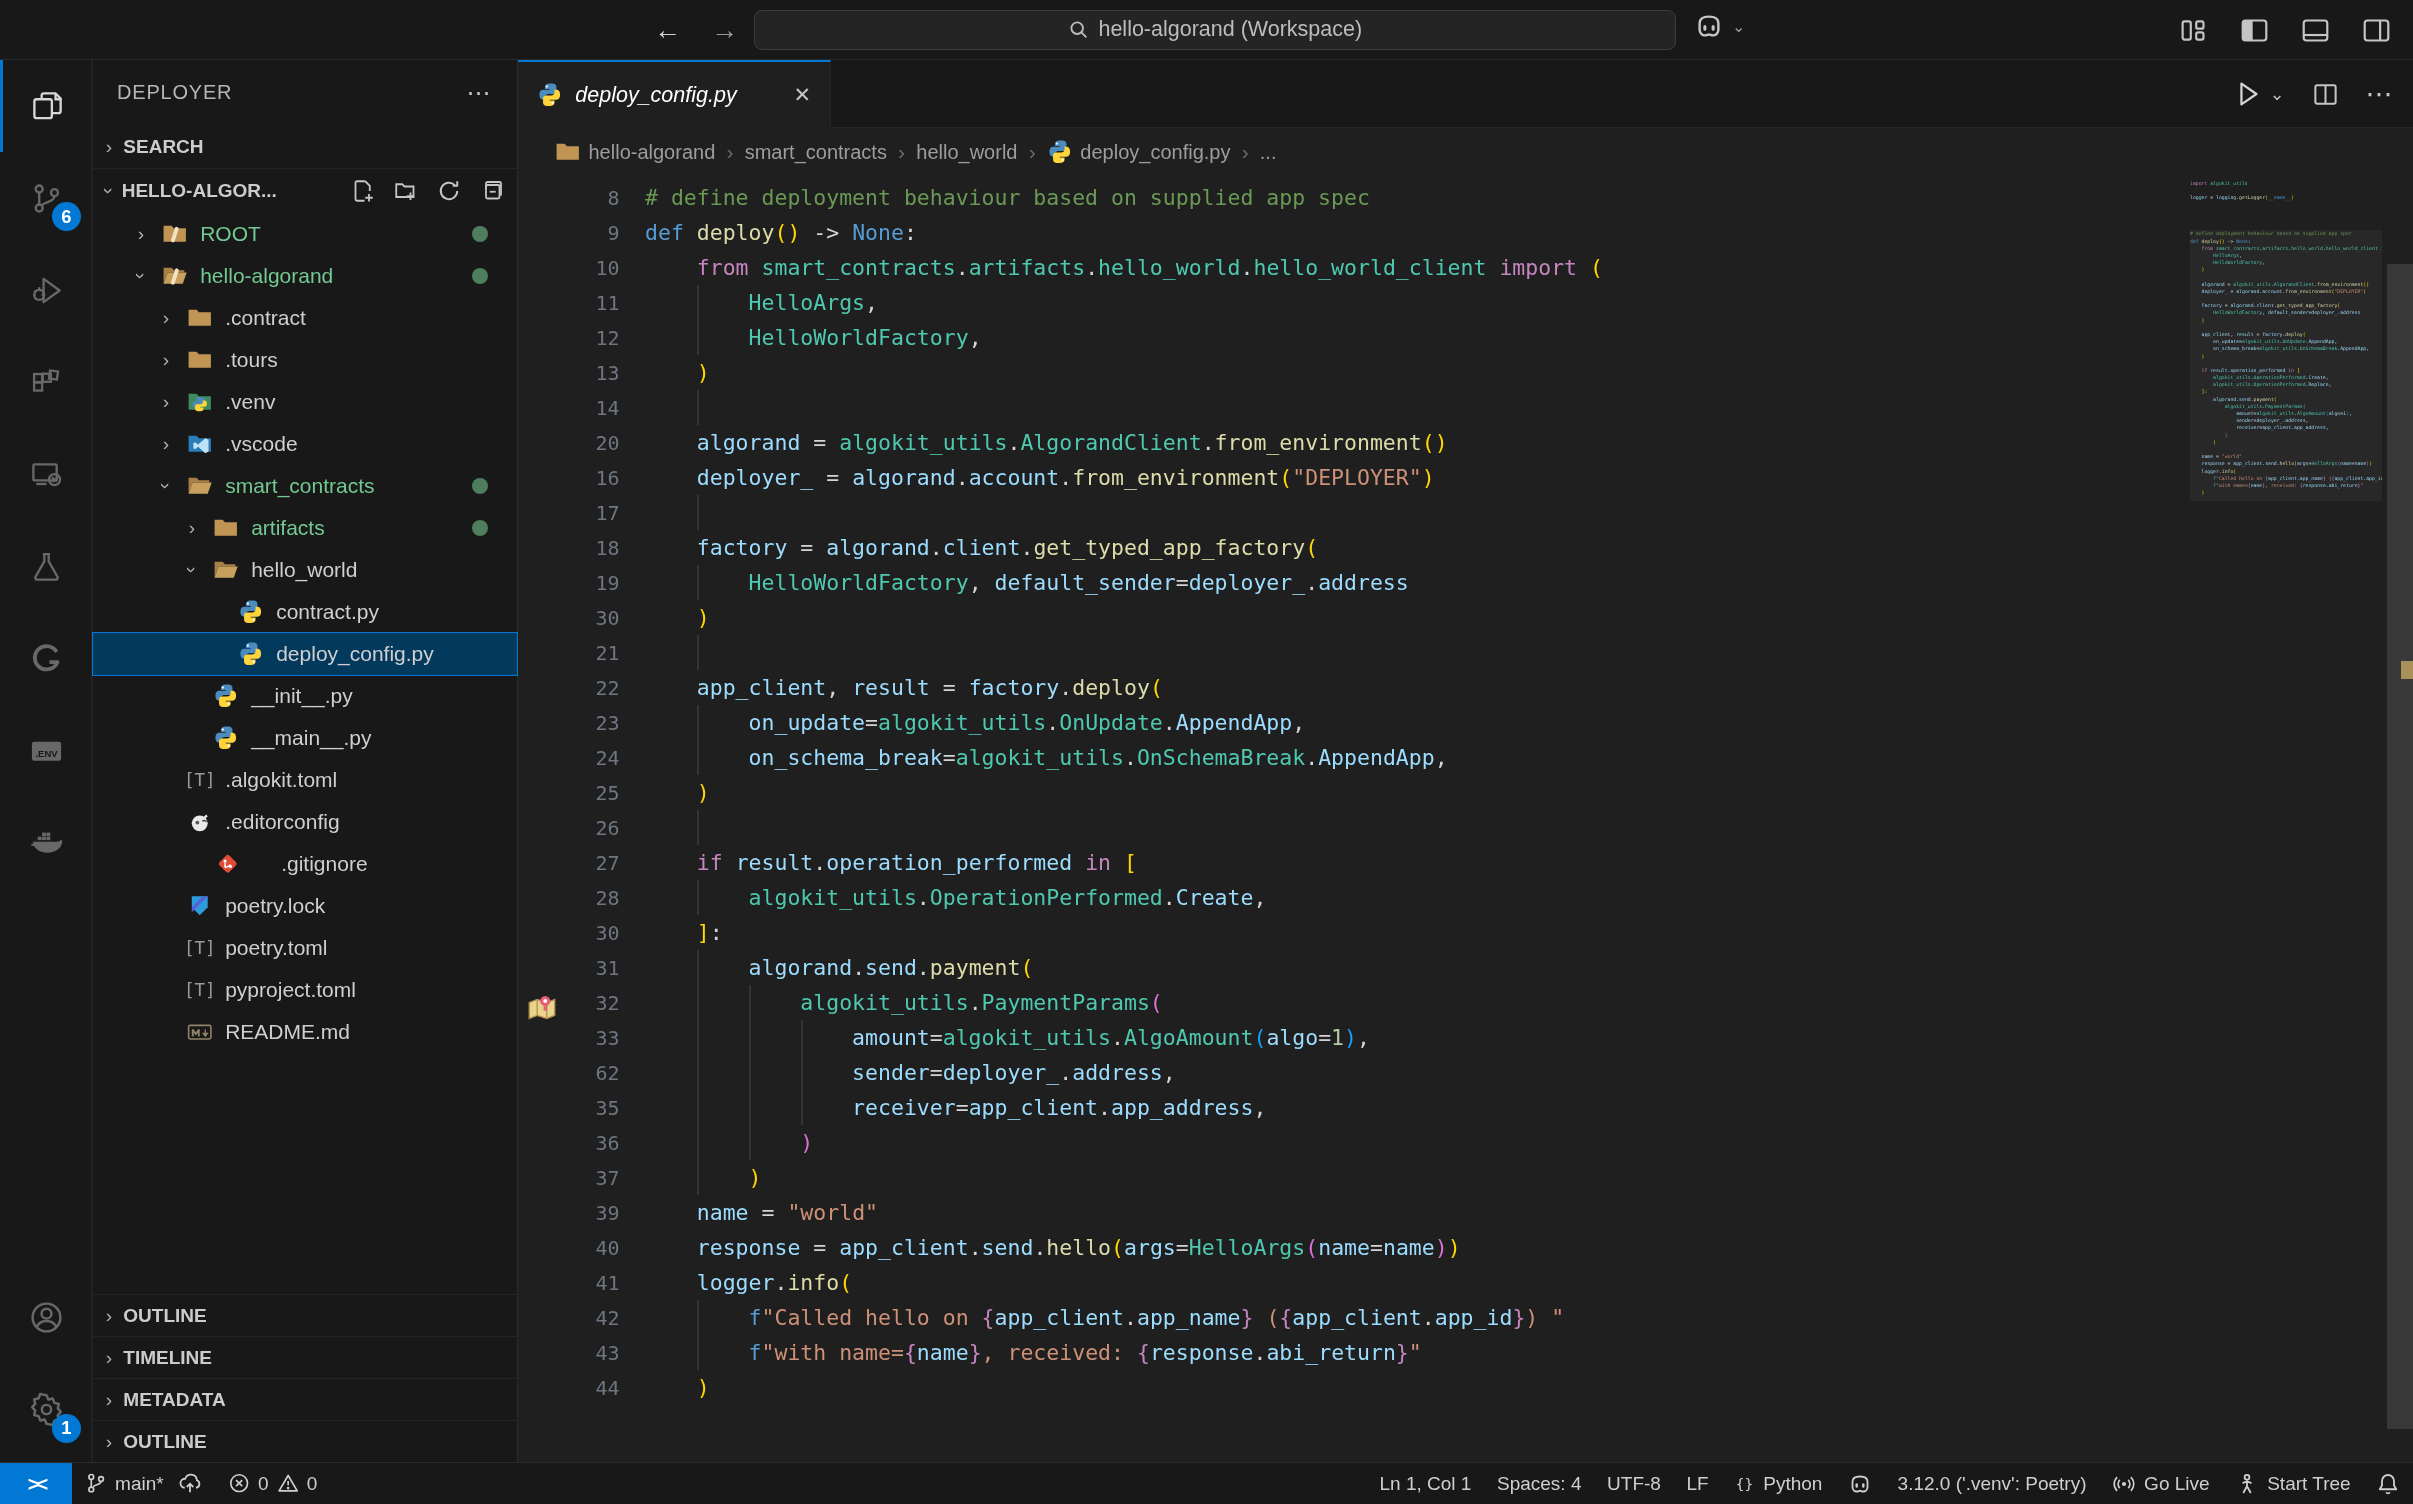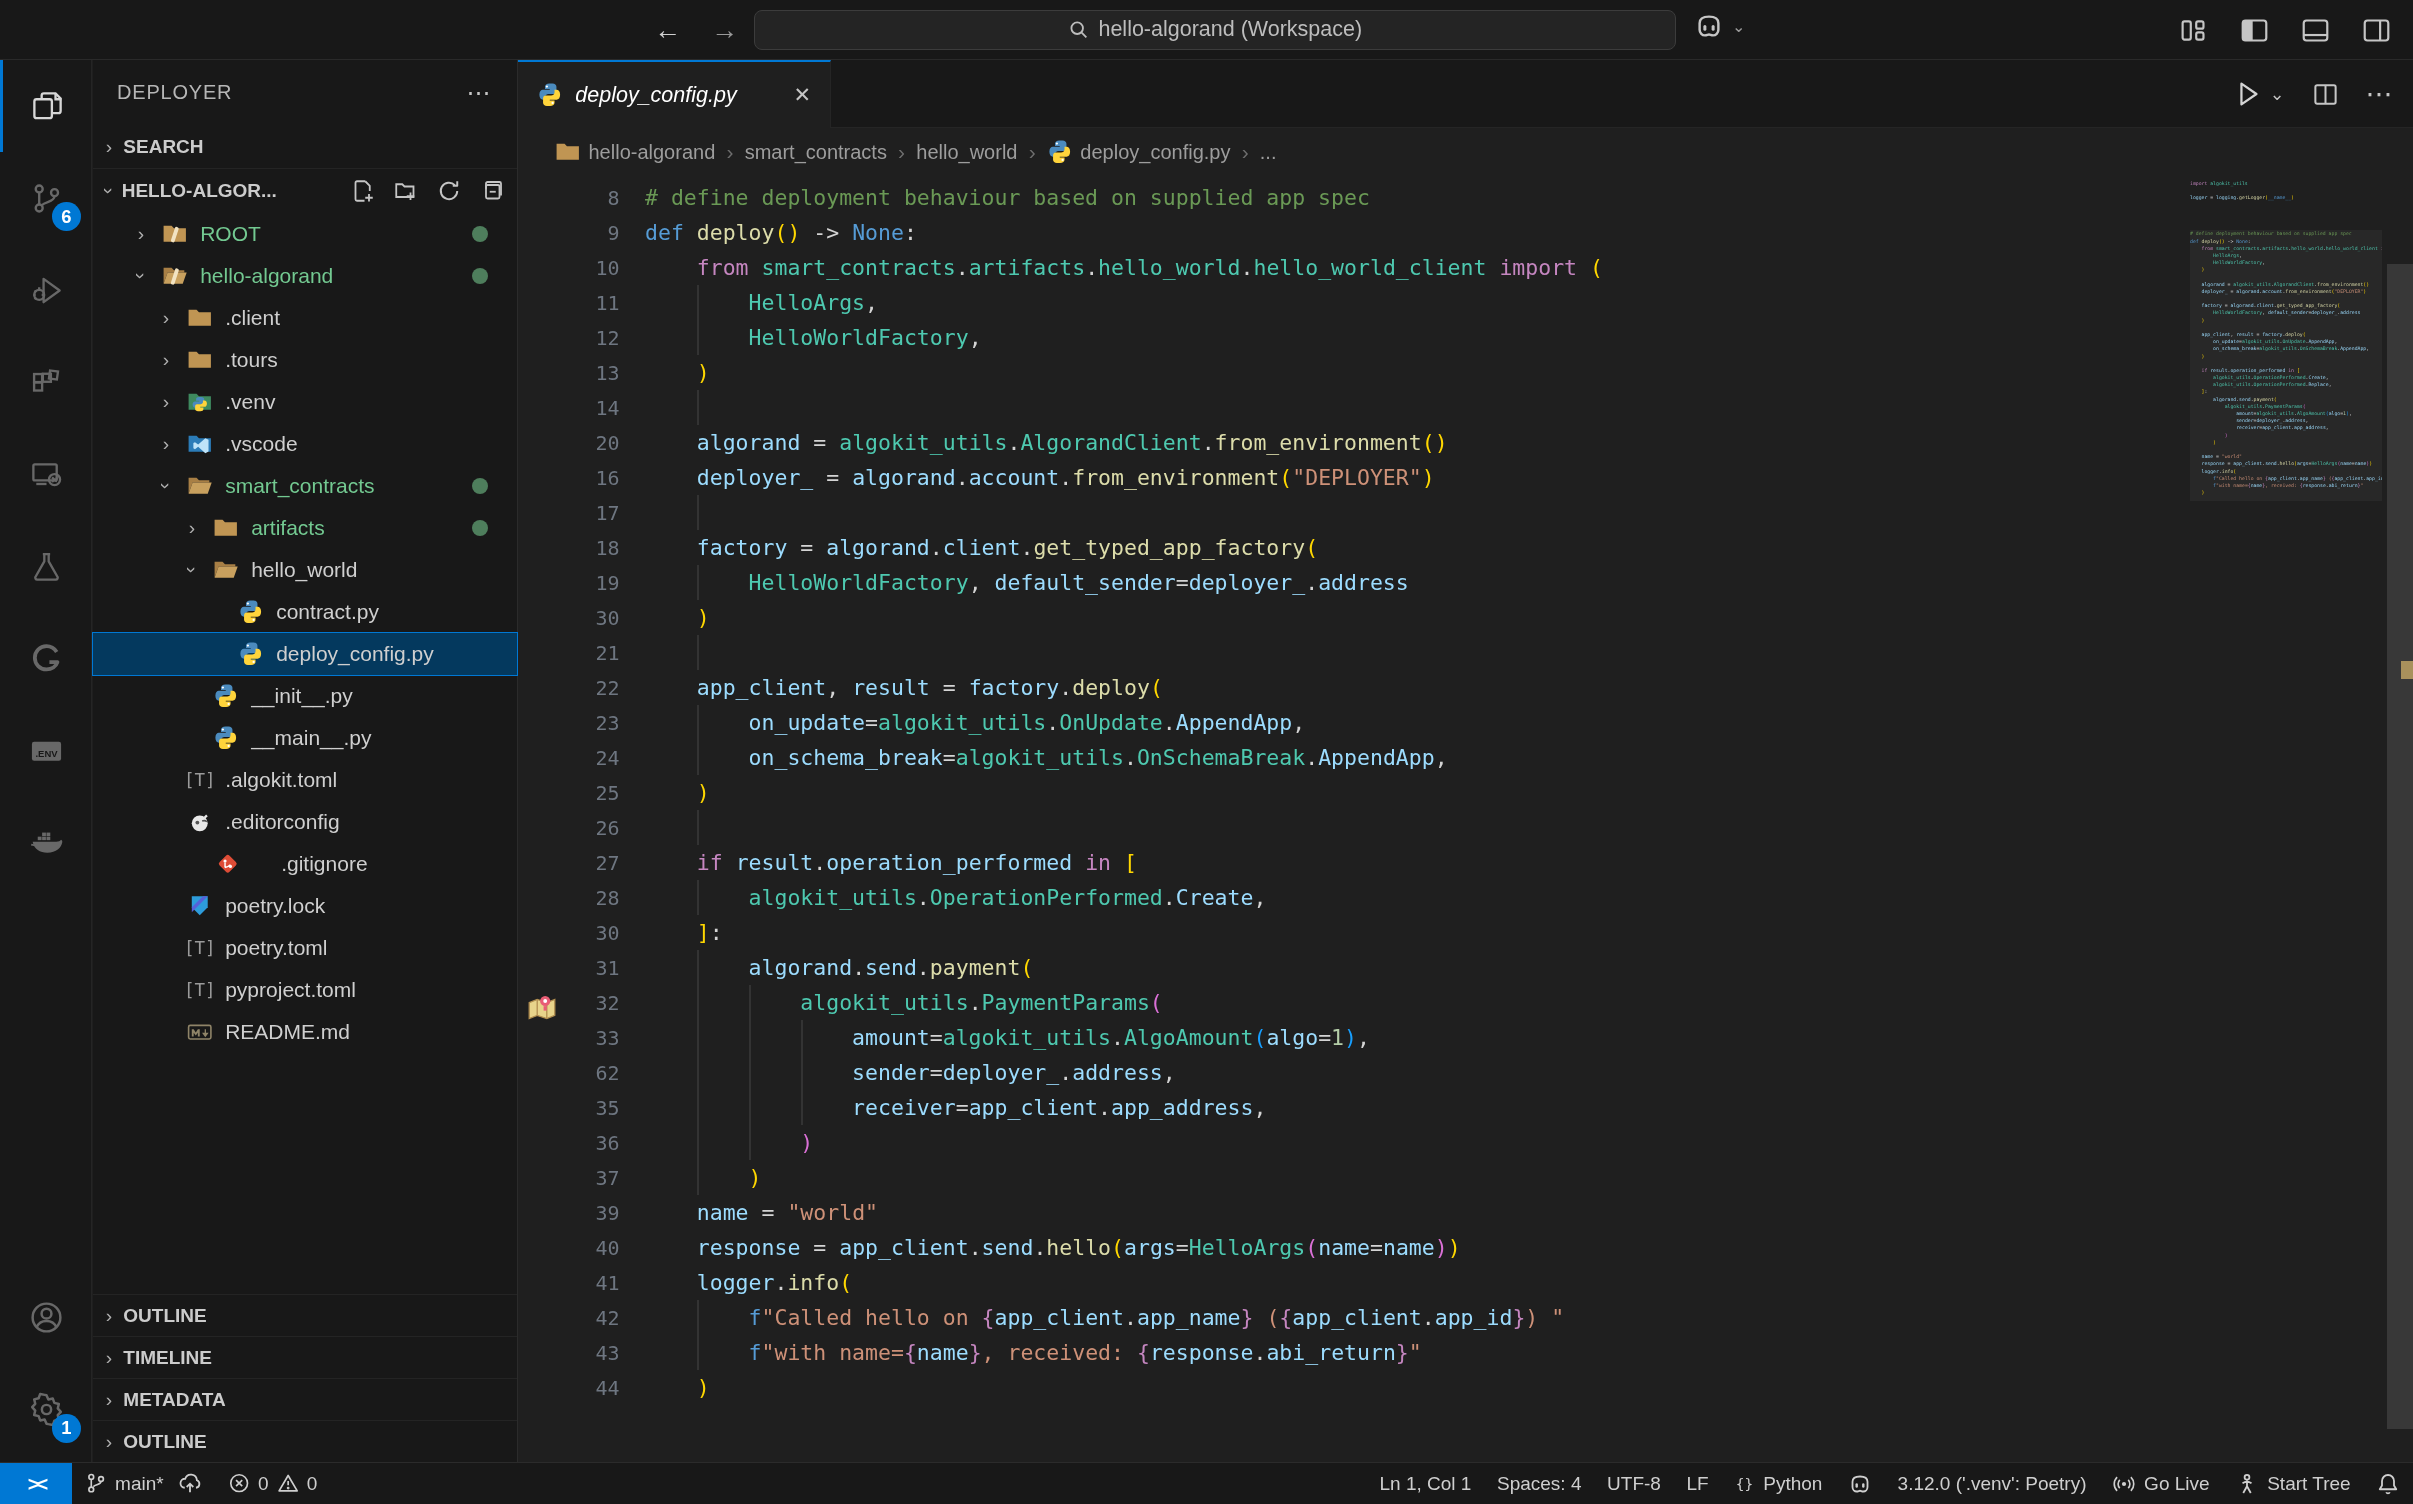--- a/index.html
+++ b/index.html
@@ -324,21 +324,21 @@
           <span class="lbl green">hello-algorand</span>
           <span class="gitdot"></span>
         </div>
         <div class="tree-row" style="padding-left: 54px;">
           <span class="chev">›</span>
           <span class="ticon">
             <svg width="25.5" height="25.5" viewBox="0 0 16 16">
               <path d="M1 3h5l1.5 1.5H15a0 0 0 0 1 0 0V13H1z" fill="#C09553"></path>
             </svg>
           </span>
-          <span class="lbl">.client</span>
+          <span class="lbl">.contract</span>
         </div>
         <div class="tree-row" style="padding-left: 54px;">
           <span class="chev">›</span>
           <span class="ticon">
             <svg width="25.5" height="25.5" viewBox="0 0 16 16">
               <path d="M1 3h5l1.5 1.5H15a0 0 0 0 1 0 0V13H1z" fill="#C09553"></path>
             </svg>
           </span>
           <span class="lbl">.tours</span>
         </div>

